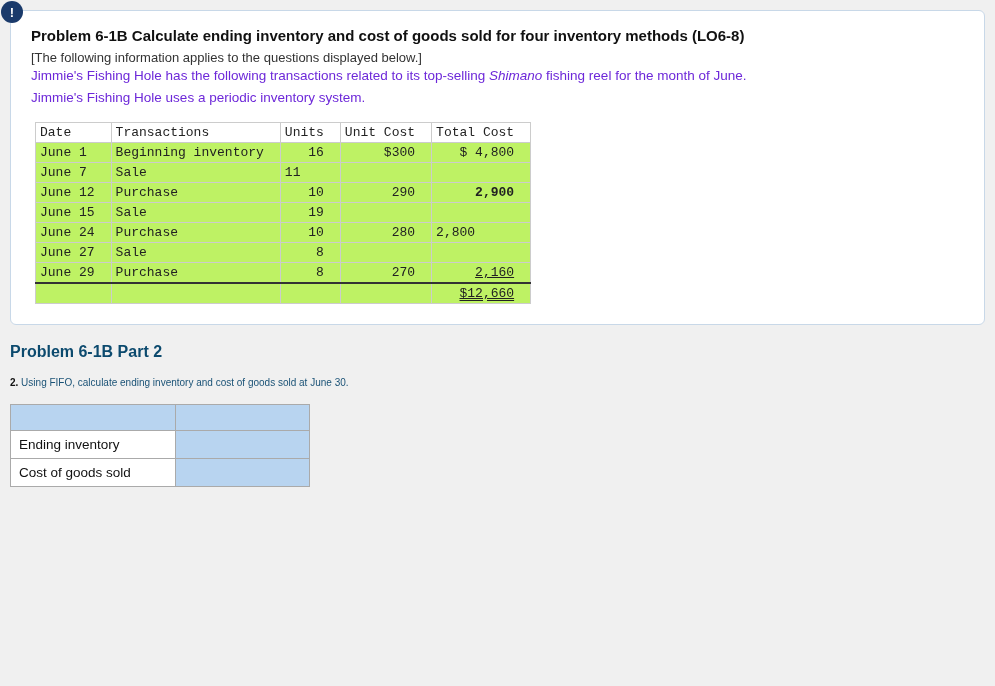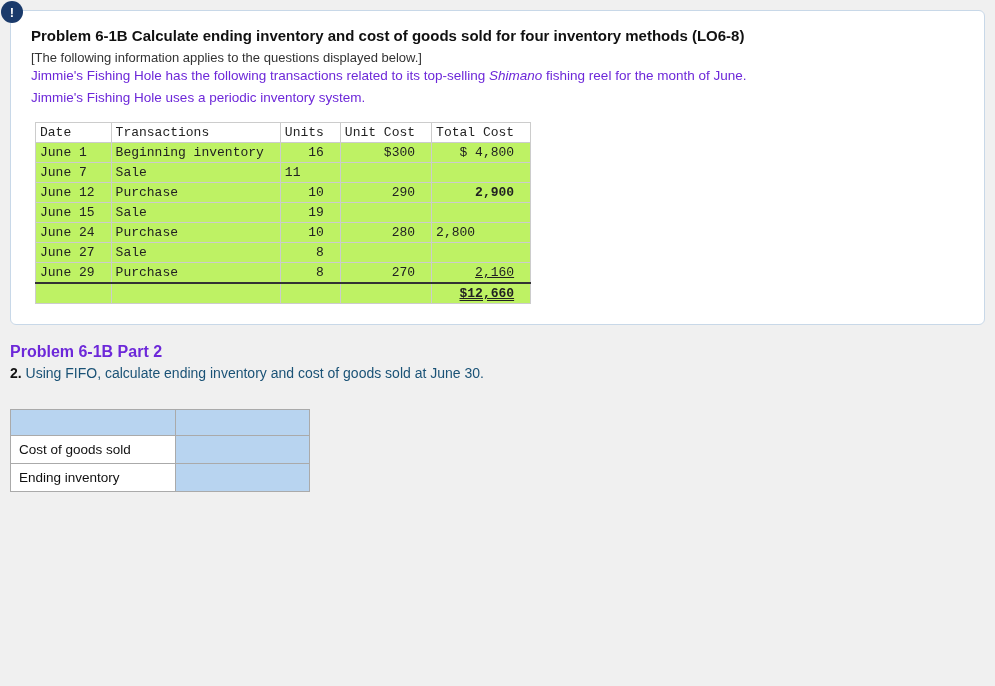--- a/index.html
+++ b/index.html
@@ -81,32 +81,32 @@
     .transaction-table th {
       font-weight: normal;
       background: #fff;
       margin-top: 32px;
     }
     .transaction-table .total-row td {
       border-top: 2px solid #333;
     }
     .total-amount {
       text-decoration: underline double;
-      font-weight: bold;
+      font-weight: normal;
     }
     .part2-title {
       font-weight: bold;
       font-size: 16px;
-      margin-bottom: 4px;
-      color: #6d28d9;
+      margin-bottom: 16px;
+      color: #0c4a6e;
     }
     .instruction-text {
-      font-size: 14px;
+      font-size: 10px;
       color: #1a5276;
-      margin-bottom: 28px;
+      margin-bottom: 16px;
     }
     .instruction-text strong {
       font-weight: bold;
       color: #111;
     }
     .entry-table {
       border-collapse: collapse;
       font-size: 13.5px;
       width: 300px;
     }
@@ -231,23 +231,23 @@
 
     <table class="entry-table">
       <thead>
         <tr class="header-row">
           <td class="label-cell">&nbsp;</td>
           <td class="input-cell">&nbsp;</td>
         </tr>
       </thead>
       <tbody id="entry-tbody">
       <tr>
+            <td class="label-cell">Ending inventory</td>
+            <td class="input-cell"></td>
+          </tr>
+          <tr>
             <td class="label-cell">Cost of goods sold</td>
-            <td class="input-cell"></td>
-          </tr>
-          <tr>
-            <td class="label-cell">Ending inventory</td>
             <td class="input-cell"></td>
           </tr>
         </tbody>
     </table>
   </div>
 </div>
 
 </body></html>

